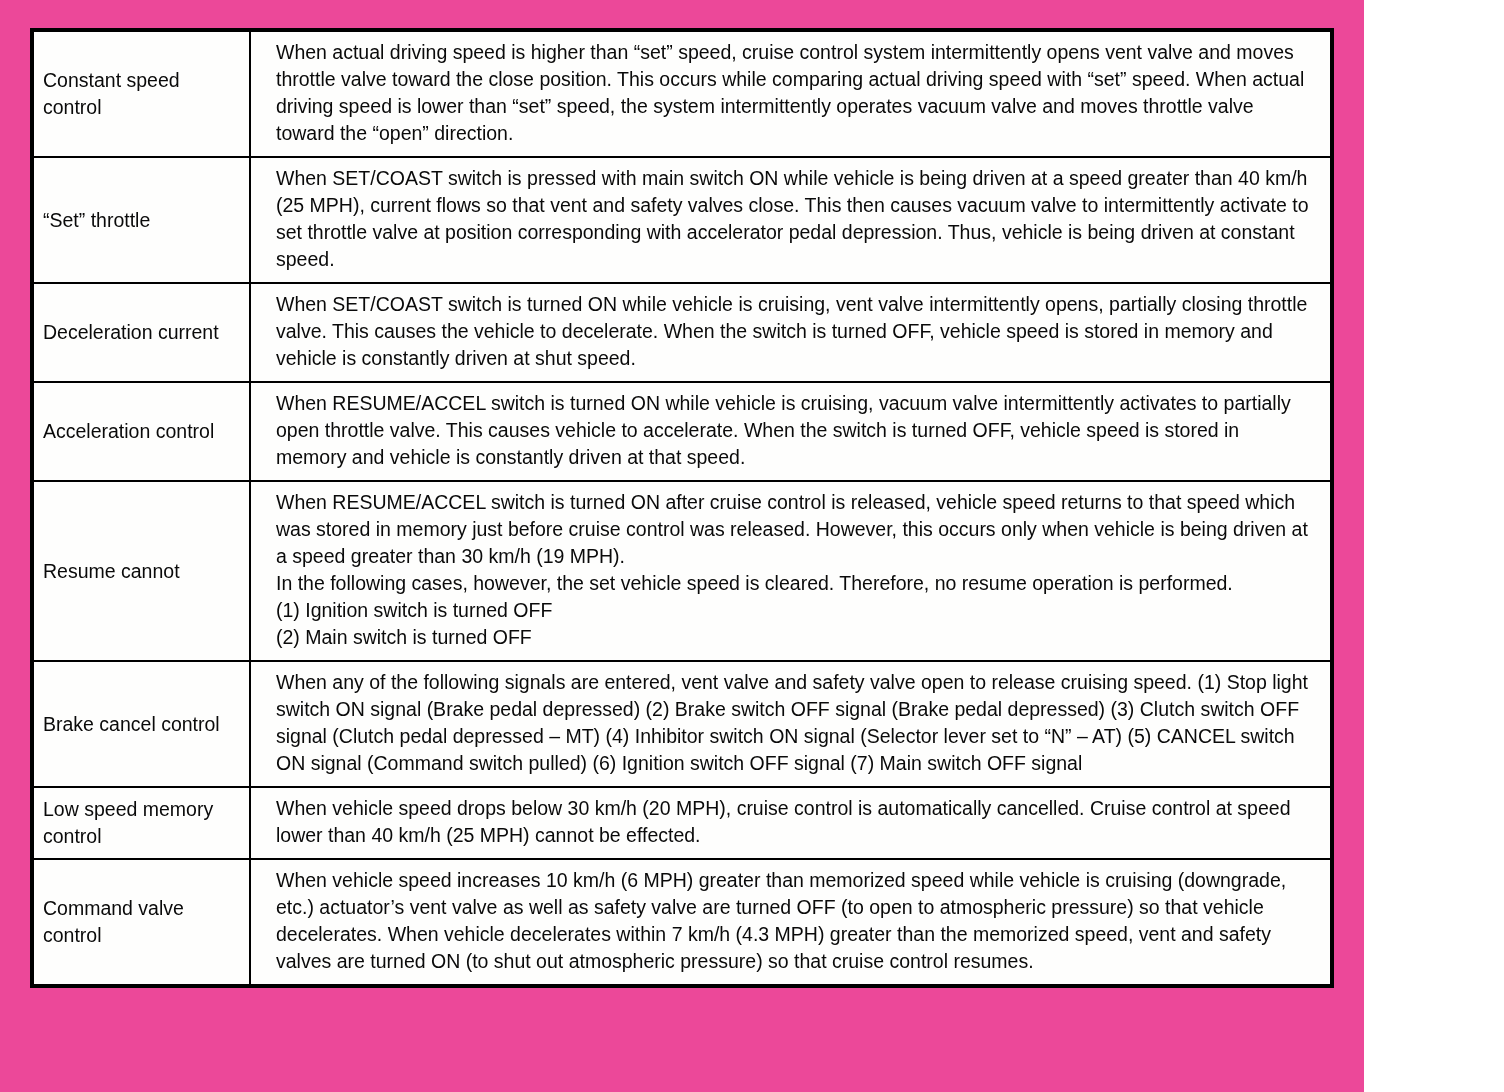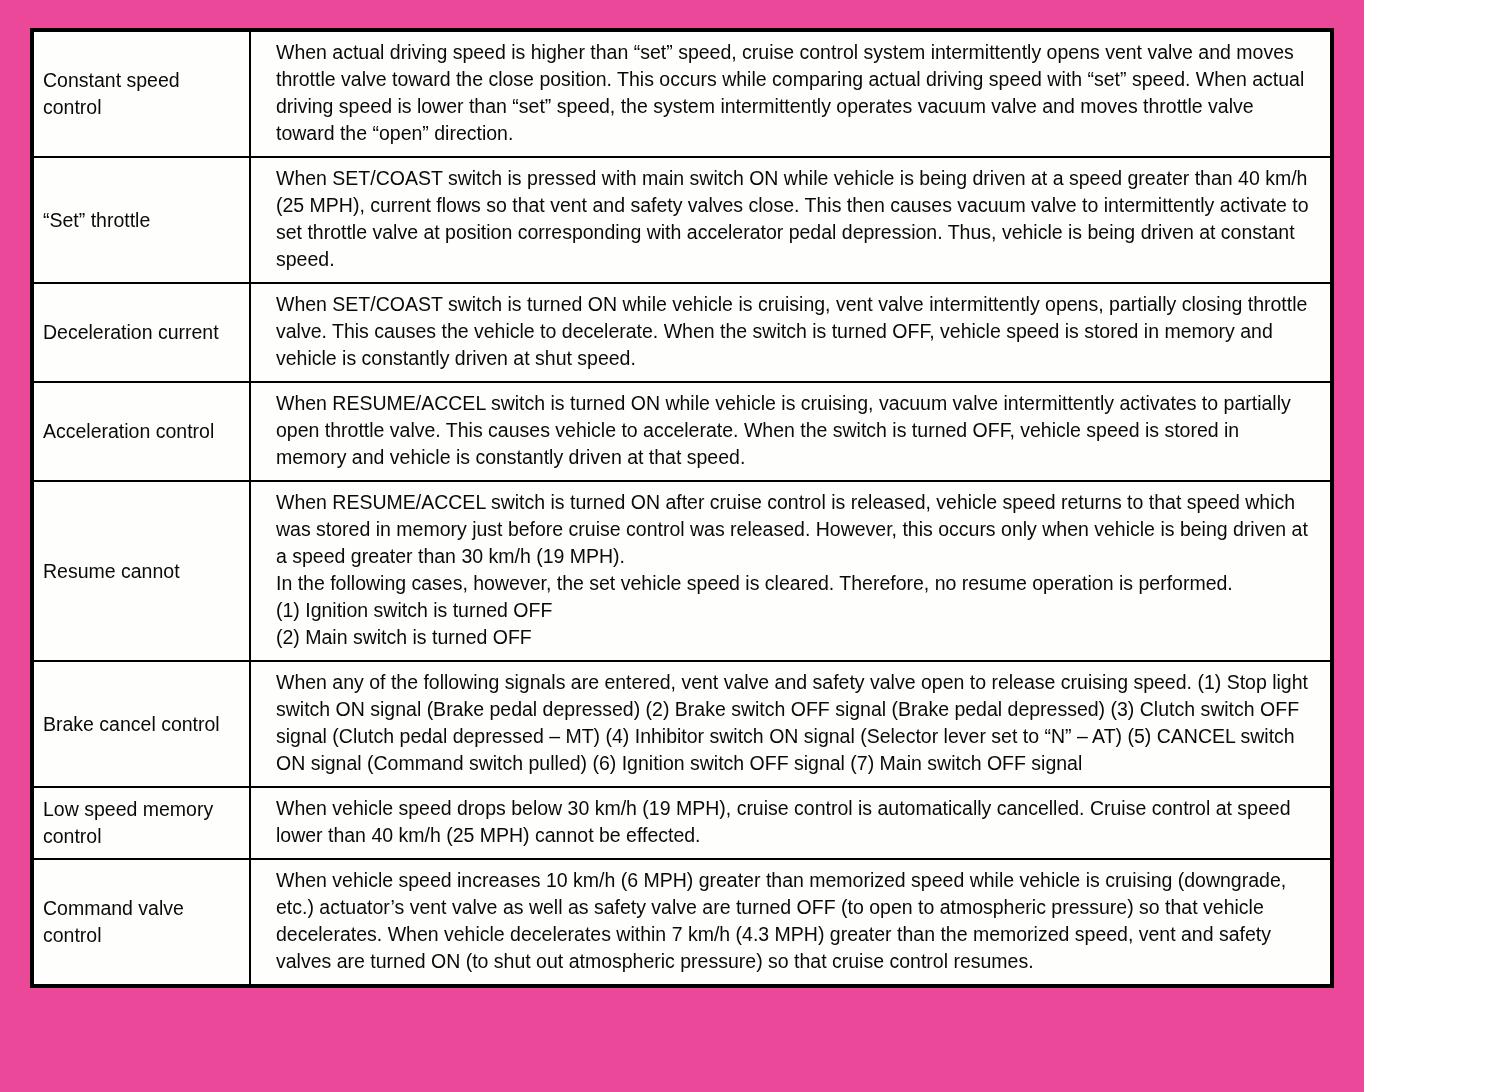--- a/index.html
+++ b/index.html
@@ -72,21 +72,21 @@
 In the following cases, however, the set vehicle speed is cleared.  Therefore, no resume operation is performed.
 (1) Ignition switch is turned OFF
 (2) Main switch is turned OFF</td>
       </tr>
       <tr>
         <td class="label-cell">Brake cancel control</td>
         <td class="desc-cell">When any of the following signals are entered, vent valve and safety valve open to release cruising speed. (1) Stop light switch ON signal (Brake pedal depressed)  (2) Brake switch OFF signal (Brake pedal depressed)  (3) Clutch switch OFF signal (Clutch pedal depressed – MT)  (4) Inhibitor switch ON signal (Selector lever set to “N” – AT)  (5) CANCEL switch ON signal (Command switch pulled)  (6) Ignition switch OFF signal  (7) Main switch OFF signal</td>
       </tr>
       <tr>
         <td class="label-cell">Low speed memory control</td>
-        <td class="desc-cell">When vehicle speed drops below 30 km/h (19 MPH), cruise control is automatically cancelled.  Cruise control at speed lower than 40 km/h (25 MPH) cannot be effected.</td>
+        <td class="desc-cell">When vehicle speed drops below 30 km/h (20 MPH), cruise control is automatically cancelled.  Cruise control at speed lower than 40 km/h (25 MPH) cannot be effected.</td>
       </tr>
       <tr>
         <td class="label-cell">Command valve control</td>
         <td class="desc-cell">When vehicle speed increases 10 km/h (6 MPH) greater than memorized speed while vehicle is cruising (downgrade, etc.) actuator’s vent valve as well as safety valve are turned OFF (to open to atmospheric pressure) so that vehicle decelerates. When vehicle decelerates within 7 km/h (4.3 MPH) greater than the memorized speed, vent and safety valves are turned ON (to shut out atmospheric pressure) so that cruise control resumes.</td>
       </tr>
     </tbody>
   </table>
 </div>
 
 </body></html>

